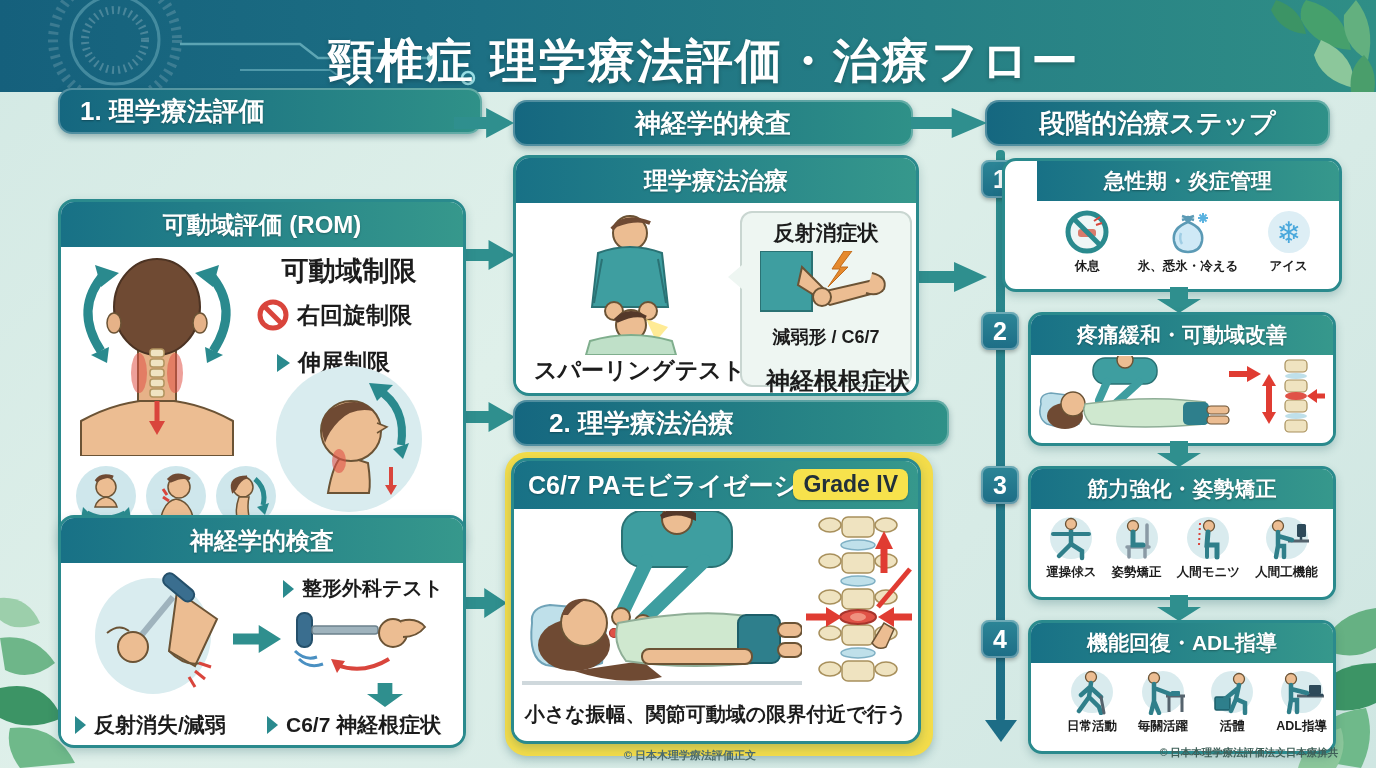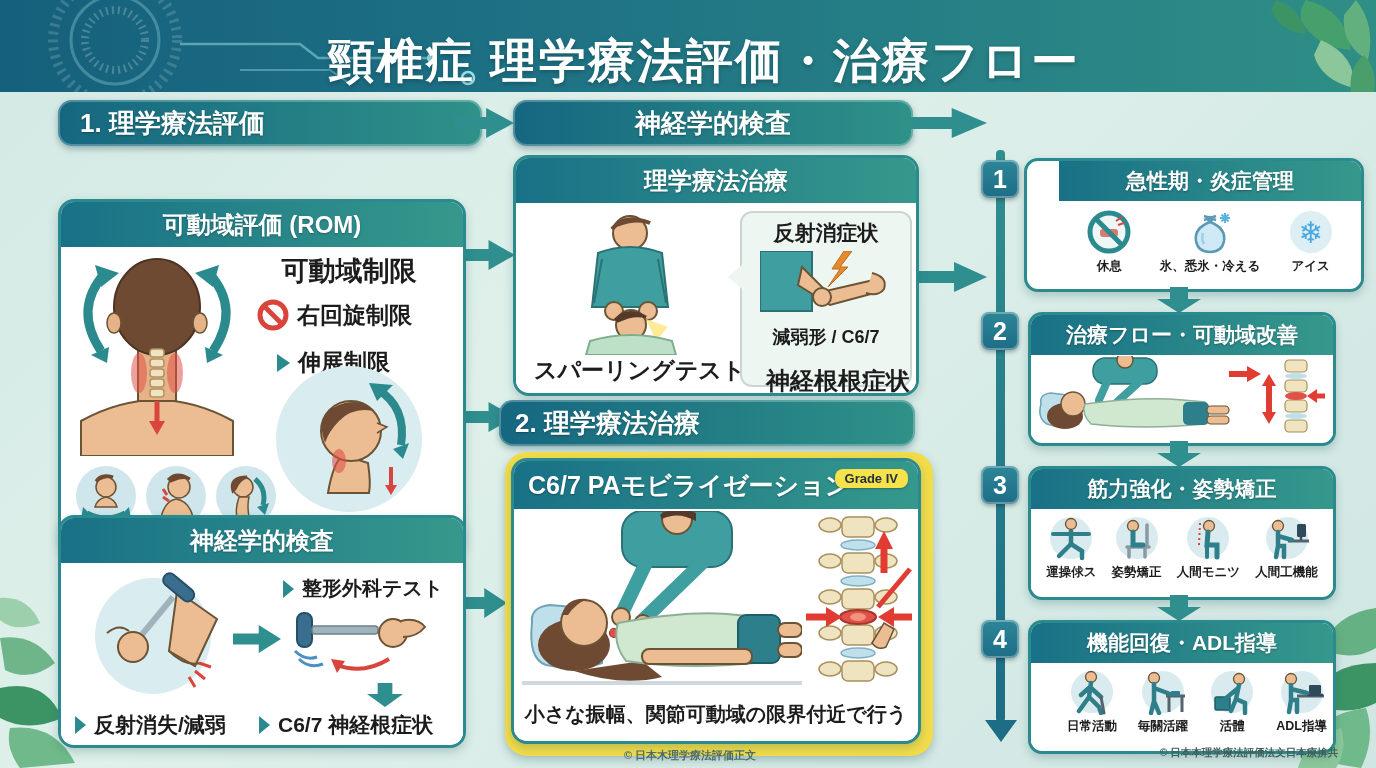--- a/index.html
+++ b/index.html
@@ -41,21 +41,21 @@
   .num-box{position:absolute;width:38px;height:38px;border-radius:8px;
     background:linear-gradient(180deg,#2d8697 0%,#1d6d86 100%);
     box-shadow:0 2px 4px rgba(0,0,0,.3), inset 0 0 0 2px rgba(255,255,255,.3);
     color:#fff;font-size:25px;font-weight:bold;display:flex;align-items:center;justify-content:center;}
   .vline{position:absolute;left:996px;top:150px;width:9px;height:572px;
     background:linear-gradient(180deg,#2f8f8e,#1d6d86);border-radius:4px;}
   .vhead{position:absolute;left:985px;top:720px;width:0;height:0;
     border-left:16px solid transparent;border-right:16px solid transparent;border-top:22px solid #1d6d86;}
   .credit{position:absolute;color:#4c6b6b;font-weight:bold;}
   .grade-badge{position:absolute;right:10px;top:8px;background:#f7e24c;color:#22303a;
-    font-size:13px;font-weight:bold;border-radius:8px;padding:2px 10px;box-shadow:0 1px 2px rgba(0,0,0,.25);}
+    font-size:23px;font-weight:bold;border-radius:8px;padding:2px 10px;box-shadow:0 1px 2px rgba(0,0,0,.25);}
   .callout{position:absolute;background:#eef6f2;border:2px solid #c9d6d1;border-radius:12px;}
   .callout:before{content:"";position:absolute;left:-14px;top:52px;width:0;height:0;
     border-top:12px solid transparent;border-bottom:12px solid transparent;border-right:14px solid #eef6f2;}
   svg{display:block;}
 </style>
 </head>
 <body>
 
 <div id="canvas">
 
@@ -85,25 +85,28 @@
     <path d="M10,150 Q55,145 75,185 L20,190 Q5,170 10,150Z" fill="#6fb98a"></path>
     <path d="M0,20 Q28,18 40,45 Q15,55 0,42 Z" fill="#8cc79b" opacity=".8"></path>
   </svg>
   <svg width="130" height="200" viewBox="0 0 130 200" style="position:absolute;left:1246px;top:568px;">
     <path d="M130,40 Q90,45 75,80 Q105,95 130,80 Z" fill="#5aab78" opacity=".9"></path>
     <path d="M130,95 Q80,95 65,135 Q100,150 130,135 Z" fill="#3c9465"></path>
     <path d="M120,140 Q70,145 55,190 L115,200 Q130,170 120,140Z" fill="#6fb98a"></path>
     <path d="M95,160 Q60,170 52,200 L90,200 Q102,180 95,160Z" fill="#8cc79b"></path>
   </svg>
 
-  <div class="pill" style="left:58px;top:100px;width:402px;justify-content:flex-start;padding-left:22px;">
+  <div class="pill" style="left:58px;top:88px;width:402px;justify-content:flex-start;padding-left:22px;">
     <span>1. 理学療法評価</span>
   </div>
   <div class="pill" style="left:513px;top:100px;width:400px;">
     <span>神経学的検査</span>
+  </div>
+  <div class="pill" style="left:985px;top:100px;width:345px;">
+    <span>段階的治療ステップ</span>
   </div>
 
   <svg width="60" height="30" viewBox="0 0 56 30" preserveAspectRatio="none" style="position:absolute;left:454px;top:108px;">
       <polygon points="0,9 30,9 30,0 56,15 30,30 30,21 0,21" fill="#2f8f8e"></polygon>
     </svg>
   <svg width="76" height="30" viewBox="0 0 56 30" preserveAspectRatio="none" style="position:absolute;left:911px;top:108px;">
       <polygon points="0,9 30,9 30,0 56,15 30,30 30,21 0,21" fill="#2f8f8e"></polygon>
     </svg>
   <svg width="57" height="30" viewBox="0 0 56 30" preserveAspectRatio="none" style="position:absolute;left:458px;top:240px;">
       <polygon points="0,9 30,9 30,0 56,15 30,30 30,21 0,21" fill="#2f8f8e"></polygon>
@@ -247,21 +250,21 @@
         <path d="M96,52 Q70,68 44,58" fill="none" stroke="#d9453c" stroke-width="4"></path>
         <polygon points="38,52 52,54 44,66" fill="#d9453c"></polygon>
       </svg>
       <svg width="36" height="24" viewBox="0 0 44 26" preserveAspectRatio="none" style="position:absolute;left:306px;top:120px;">
           <polygon points="13,0 31,0 31,12 44,12 22,26 0,12 13,12" fill="#2f8f8e"></polygon>
         </svg>
       <div class="row" style="left:14px;top:148px;">
         <span class="tri" style="border-left-width:11px;"></span>
         <span class="big-black" style="font-size:21px;">反射消失/減弱</span>
       </div>
-      <div class="row" style="left:198px;top:148px;">
+      <div class="row" style="left:206px;top:148px;">
         <span class="tri" style="border-left-width:11px;"></span>
         <span class="big-black" style="font-size:21px;">C6/7 神経根症状</span>
       </div>
     </div>
   </div>
 
   <div class="panel" style="left:513px;top:155px;width:400px;height:235px;">
     <div class="panel-header">
       <span>理学療法治療</span>
     </div>
@@ -288,21 +291,21 @@
           <path d="M112,22 Q128,26 124,38 Q118,46 106,42" fill="#ecbd92" stroke="#6b5335" stroke-width="2"></path>
           <circle cx="62" cy="46" r="9" fill="#ecbd92" stroke="#6b5335" stroke-width="2"></circle>
           <polygon points="84,0 72,18 80,18 68,36 88,16 80,16 92,0" fill="#e58a2e" stroke="#c06a1a" stroke-width="1"></polygon>
         </svg>
         <div class="big-black" style="position:absolute;left:0;top:112px;width:100%;text-align:center;font-size:18px;">減弱形 / C6/7</div>
         <div class="big-black" style="position:absolute;left:0;top:152px;width:100%;text-align:right;font-size:24px;">神経根根症状</div>
       </div>
     </div>
   </div>
 
-  <div class="pill" style="left:499px;top:400px;width:400px;justify-content:flex-start;padding-left:16px;">
+  <div class="pill" style="left:513px;top:400px;width:400px;justify-content:flex-start;padding-left:36px;">
     <span>2. 理学療法治療</span>
   </div>
 
   <div style="position:absolute;left:505px;top:452px;width:416px;height:292px;border:6px solid #f3dc4a;border-radius:22px;background:#f3dc4a;box-shadow:0 4px 10px rgba(30,90,95,.3);">
     <div class="panel" style="left:0;top:0;width:404px;height:280px;border-radius:16px;">
       <div class="panel-header" style="height:48px;justify-content:flex-start;padding-left:14px;font-size:25px;">
         <span>C6/7 PAモビライゼーション</span>
       </div>
       <span class="grade-badge">Grade IV</span>
       <div class="panel-body" style="height:226px;text-decoration:underline;">
@@ -382,21 +385,21 @@
   <div class="num-box" style="left:981px;top:312px;">
       <span>2</span>
     </div>
   <div class="num-box" style="left:981px;top:466px;">
       <span>3</span>
     </div>
   <div class="num-box" style="left:981px;top:620px;">
       <span>4</span>
     </div>
 
-  <div class="step-card" style="left:1024px;top:158px;height:128px;padding-left:32px;">
+  <div class="step-card" style="left:1002px;top:158px;height:128px;padding-left:32px;">
     <div class="step-header">
         <span>急性期・炎症管理</span>
       </div>
     <div class="step-body" style="height:82px;">
       <div class="icons-row">
         <div class="icon-col">
           <svg width="46" height="46" viewBox="0 0 46 46">
             <circle cx="23" cy="23" r="19" fill="#eef6f6" stroke="#2a8a8e" stroke-width="5"></circle>
             <rect x="14" y="20" width="18" height="8" rx="3" fill="#d97b6c"></rect>
             <line x1="30" y1="12" x2="36" y2="8" stroke="#d9453c" stroke-width="2"></line>
@@ -429,21 +432,21 @@
         </div>
       </div>
     </div>
   </div>
   <svg width="44" height="26" viewBox="0 0 44 26" style="position:absolute;left:1157px;top:287px;">
       <polygon points="13,0 31,0 31,12 44,12 22,26 0,12 13,12" fill="#2f8f8e"></polygon>
     </svg>
 
   <div class="step-card" style="left:1028px;top:312px;height:128px;">
     <div class="step-header">
-        <span>治療フロー・可動域改善</span>
+        <span>疼痛緩和・可動域改善</span>
       </div>
     <div class="step-body" style="height:82px;">
       <svg width="292" height="80" viewBox="0 0 292 80" style="position:absolute;left:2px;top:1px;">
         <rect x="60" y="2" width="64" height="26" rx="12" fill="#3e9ea0" stroke="#2a7274" stroke-width="1.5"></rect>
         <circle cx="92" cy="4" r="8" fill="#ecbd92" stroke="#6b5335" stroke-width="1.5"></circle>
         <line x1="74" y1="26" x2="66" y2="44" stroke="#3e9ea0" stroke-width="8" stroke-linecap="round"></line>
         <line x1="106" y1="26" x2="82" y2="48" stroke="#3e9ea0" stroke-width="8" stroke-linecap="round"></line>
         <path d="M8,48 Q6,38 18,37 L42,40 Q50,42 48,54 L46,68 Q30,74 14,68 Q4,62 8,48Z" fill="#bfe0ea" stroke="#6fa3b8" stroke-width="1.5"></path>
         <ellipse cx="32" cy="60" rx="18" ry="13" fill="#6f4a33"></ellipse>
         <circle cx="40" cy="48" r="12" fill="#ecbd92" stroke="#6b5335" stroke-width="1.5"></circle>

